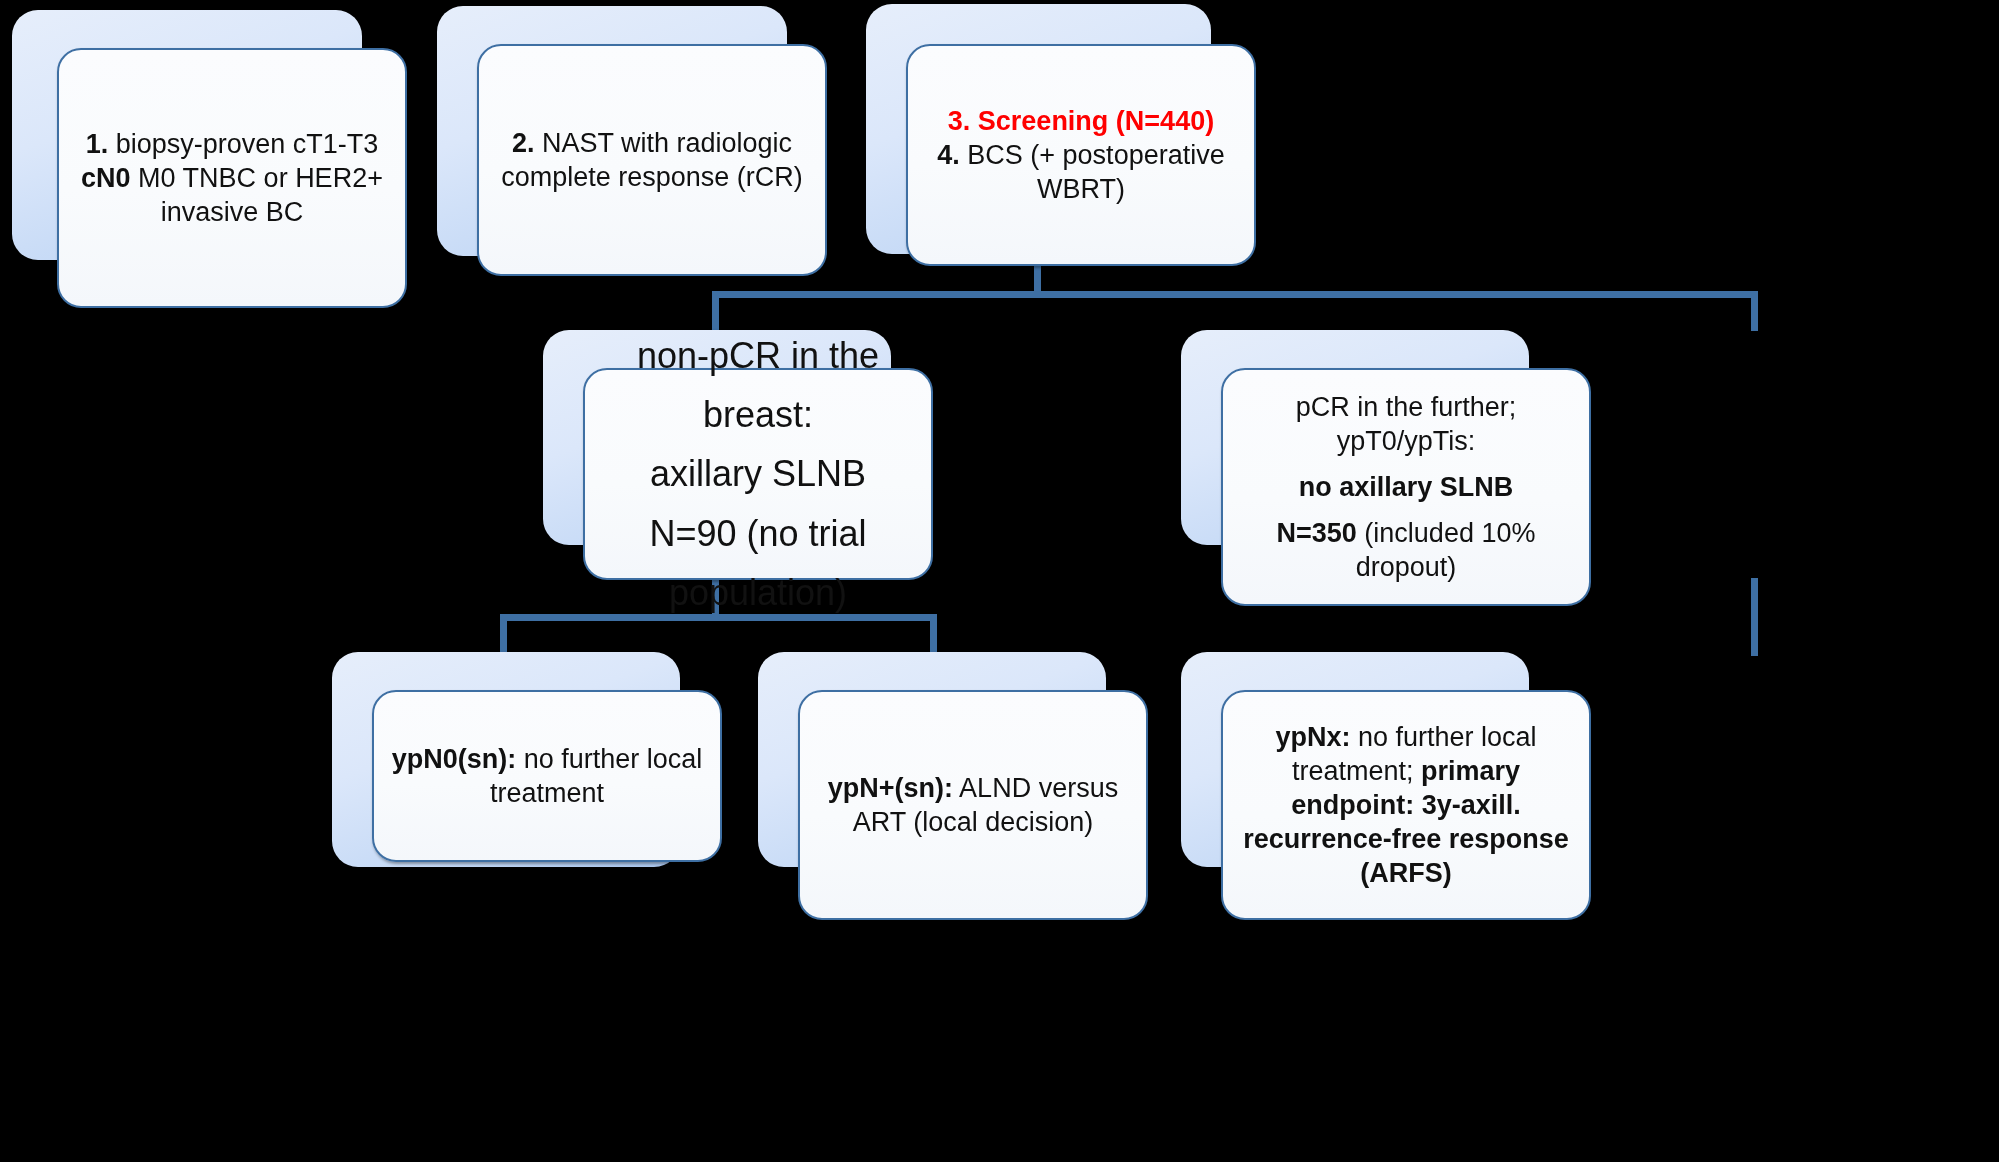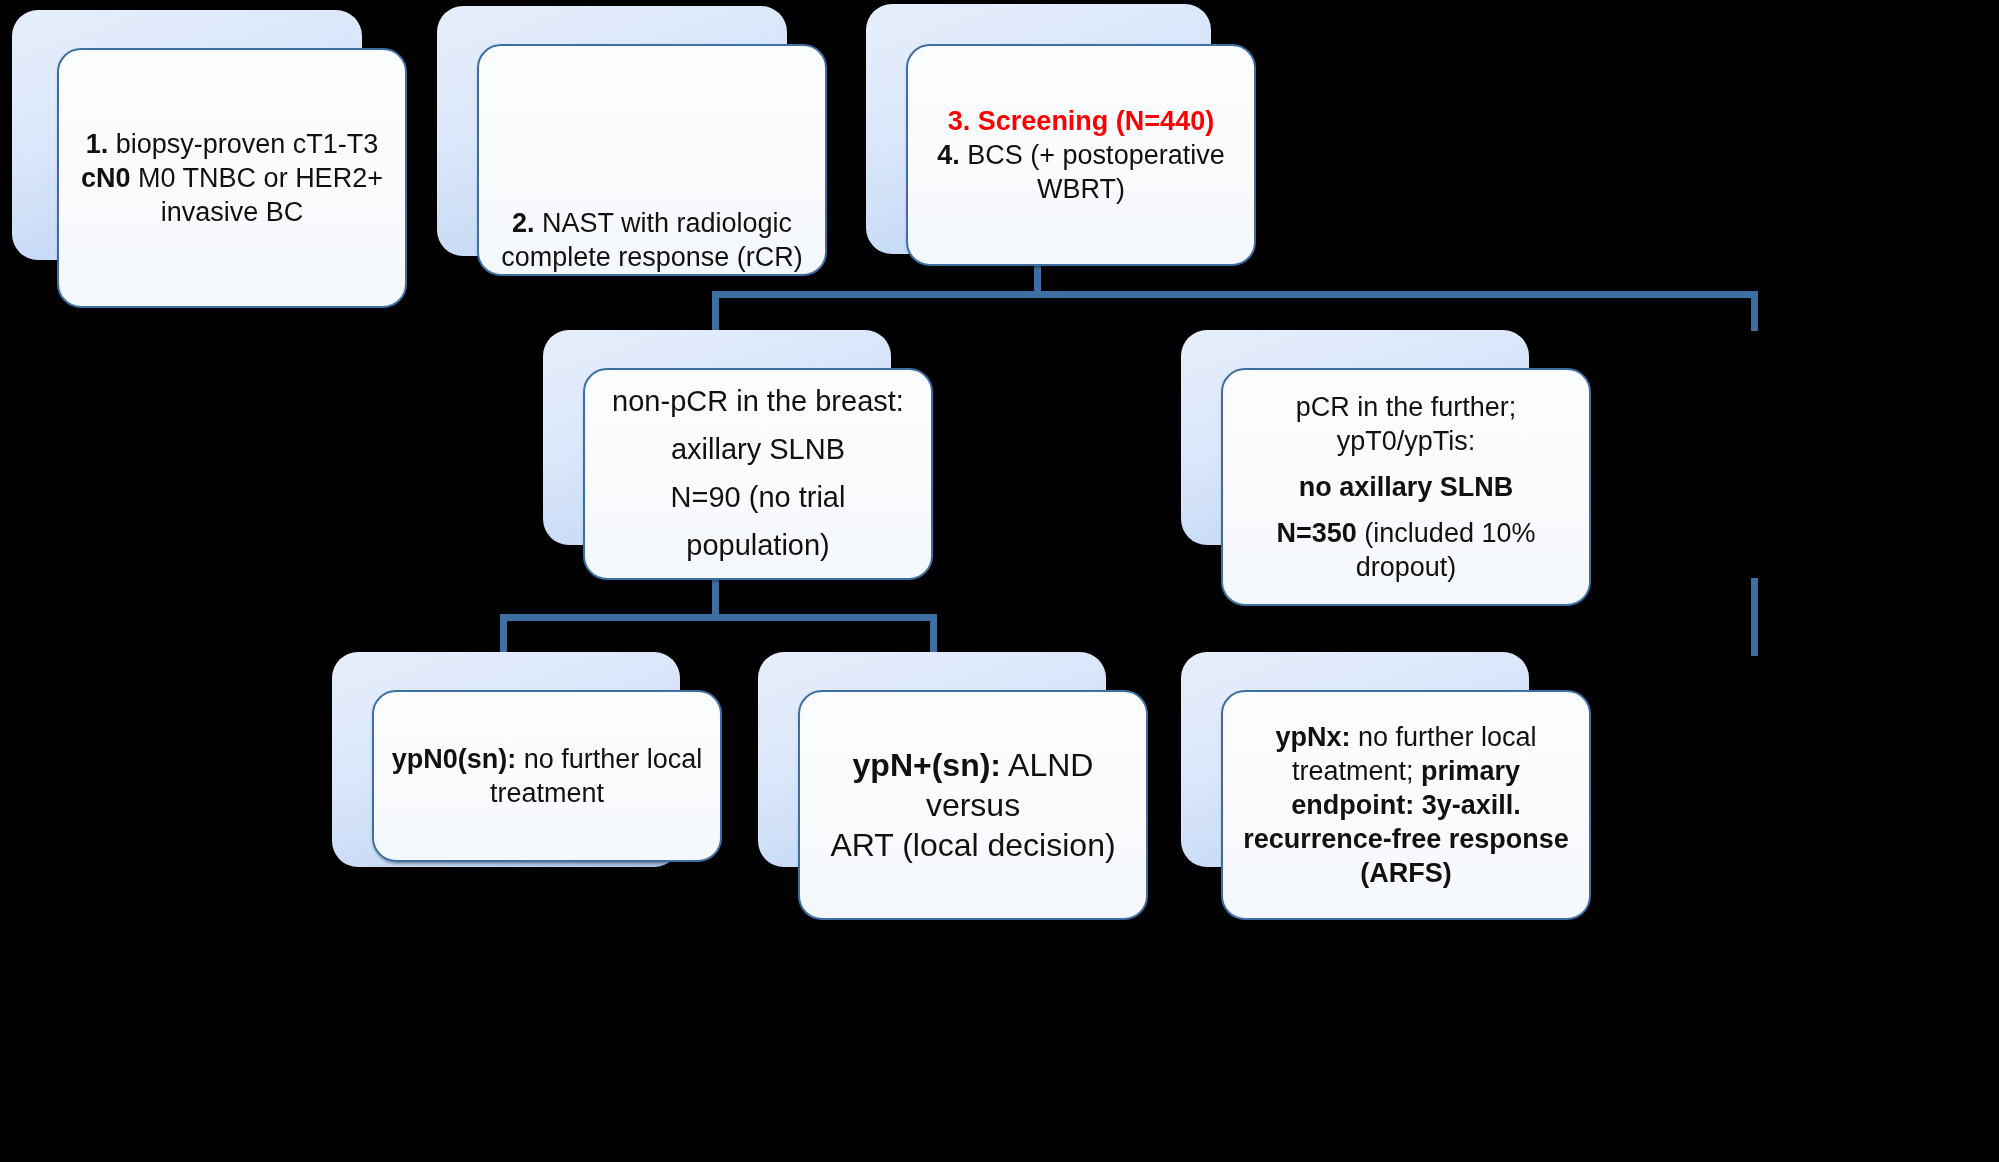--- a/index.html
+++ b/index.html
@@ -82,21 +82,21 @@
       <div class="txt" style="font-size:27px;">
         <span class="b">1.</span><span> biopsy-proven cT1-T3</span><br>
         <span class="b">cN0</span><span> M0 TNBC or HER2+</span><br>
         <span>invasive BC</span>
       </div>
     </div>
   </div>
 
   <div class="node" style="left:437px; top:6px; width:350px; height:250px;">
     <div class="back"></div>
-    <div class="front" style="left:40px; top:38px; width:350px; height:232px;align-items:flex-end;">
+    <div class="front" style="left:40px; top:38px; width:350px; height:232px;">
       <div class="txt" style="font-size:27px;">
         <span class="b">2.</span><span> NAST with radiologic</span><br>
         <span>complete response (rCR)</span>
       </div>
     </div>
   </div>
 
   <div class="node" style="left:866px; top:4px; width:345px; height:250px;">
     <div class="back"></div>
     <div class="front" style="left:40px; top:40px; width:350px; height:222px;">
@@ -104,21 +104,21 @@
         <span class="redb">3. Screening (N=440)</span><br>
         <span class="b">4.</span><span> BCS (+ postoperative</span><br>
         <span>WBRT)</span>
       </div>
     </div>
   </div>
 
   <div class="node" style="left:543px; top:330px; width:348px; height:215px;">
     <div class="back"></div>
     <div class="front" style="left:40px; top:38px; width:350px; height:212px;">
-      <div class="txt" style="font-size:29px; line-height:1.65;">
+      <div class="txt" style="font-size:36px; line-height:1.65;">
         <span>non-pCR in the breast:</span><br>
         <span>axillary SLNB</span><br>
         <span>N=90 (no trial population)</span>
       </div>
     </div>
   </div>
 
   <div class="node" style="left:1181px; top:330px; width:348px; height:215px;">
     <div class="back"></div>
     <div class="front" style="left:40px; top:38px; width:370px; height:238px;">
@@ -138,21 +138,21 @@
       <div class="txt" style="font-size:27px;">
         <span class="b">ypN0(sn):</span><span> no further local</span><br>
         <span>treatment</span>
       </div>
     </div>
   </div>
 
   <div class="node" style="left:758px; top:652px; width:348px; height:215px;">
     <div class="back"></div>
     <div class="front" style="left:40px; top:38px; width:350px; height:230px;">
-      <div class="txt" style="font-size:32px;">
+      <div class="txt" style="font-size:27px;">
         <span class="b">ypN+(sn):</span><span> ALND versus</span><br>
         <span>ART (local decision)</span>
       </div>
     </div>
   </div>
 
   <div class="node" style="left:1181px; top:652px; width:348px; height:215px;">
     <div class="back"></div>
     <div class="front" style="left:40px; top:38px; width:370px; height:230px;justify-content:center;">
       <div class="txt red" style="font-size:27px;">

